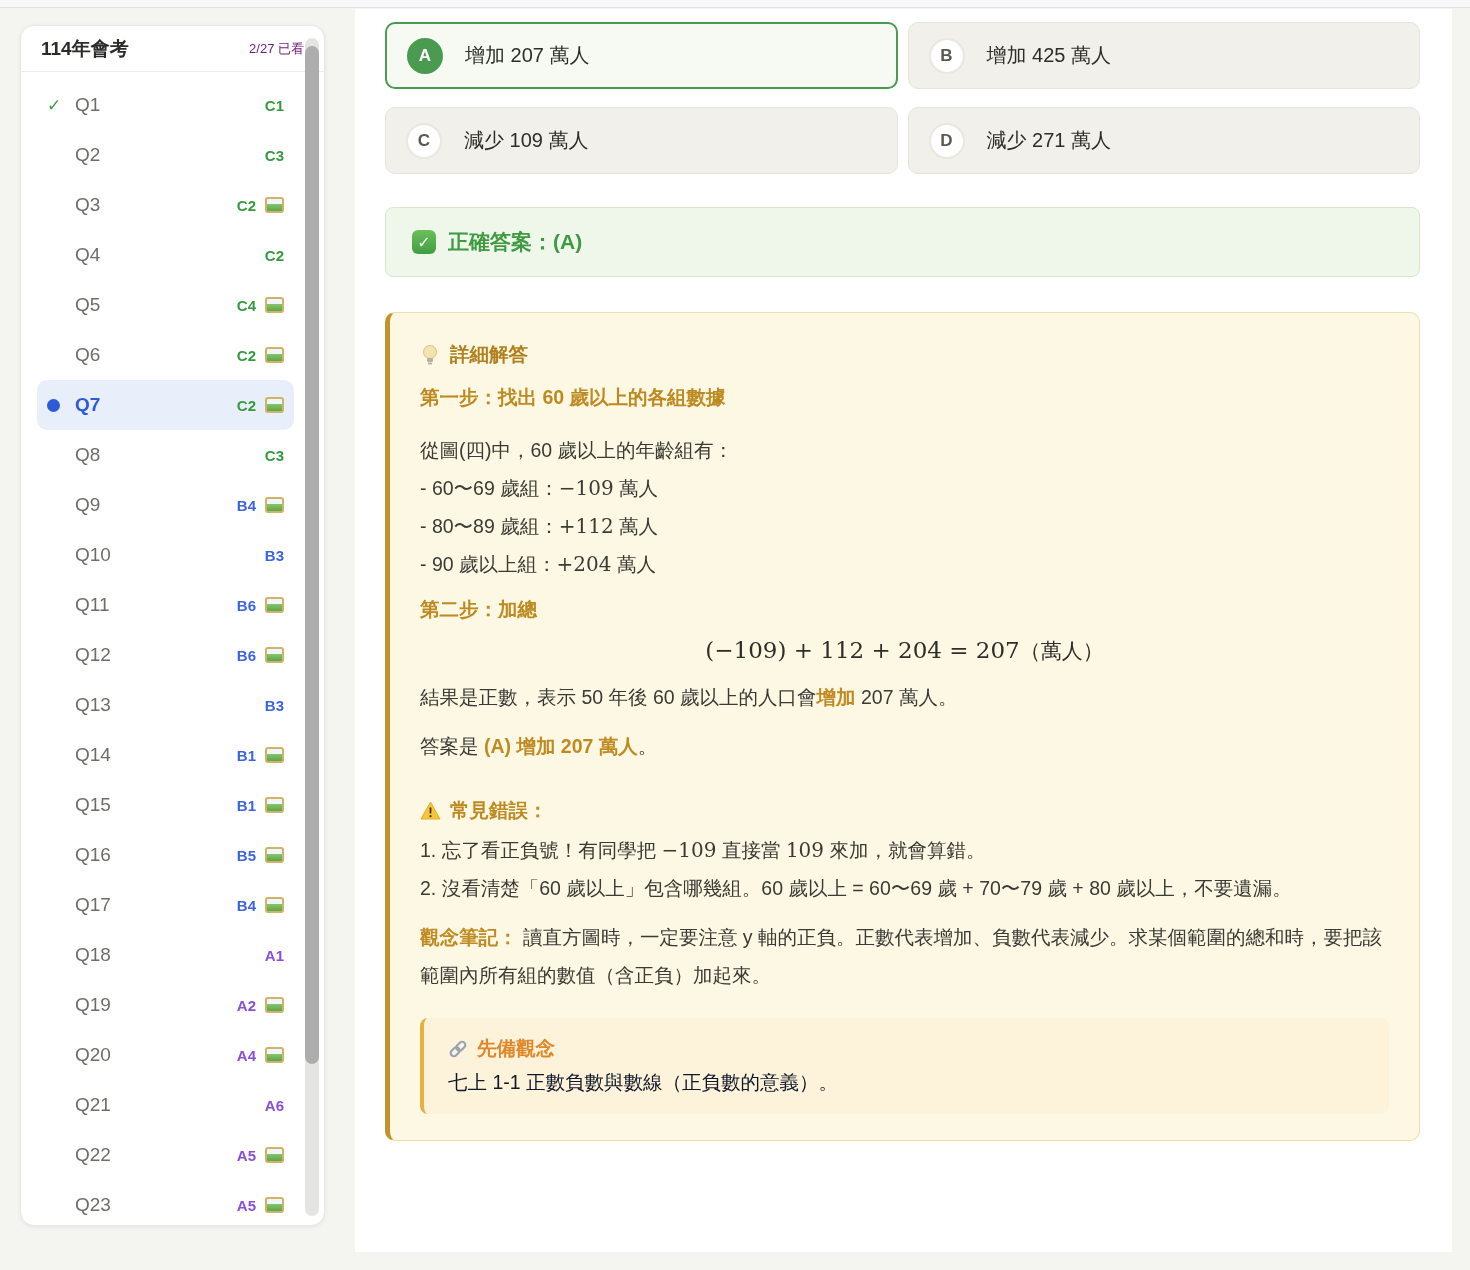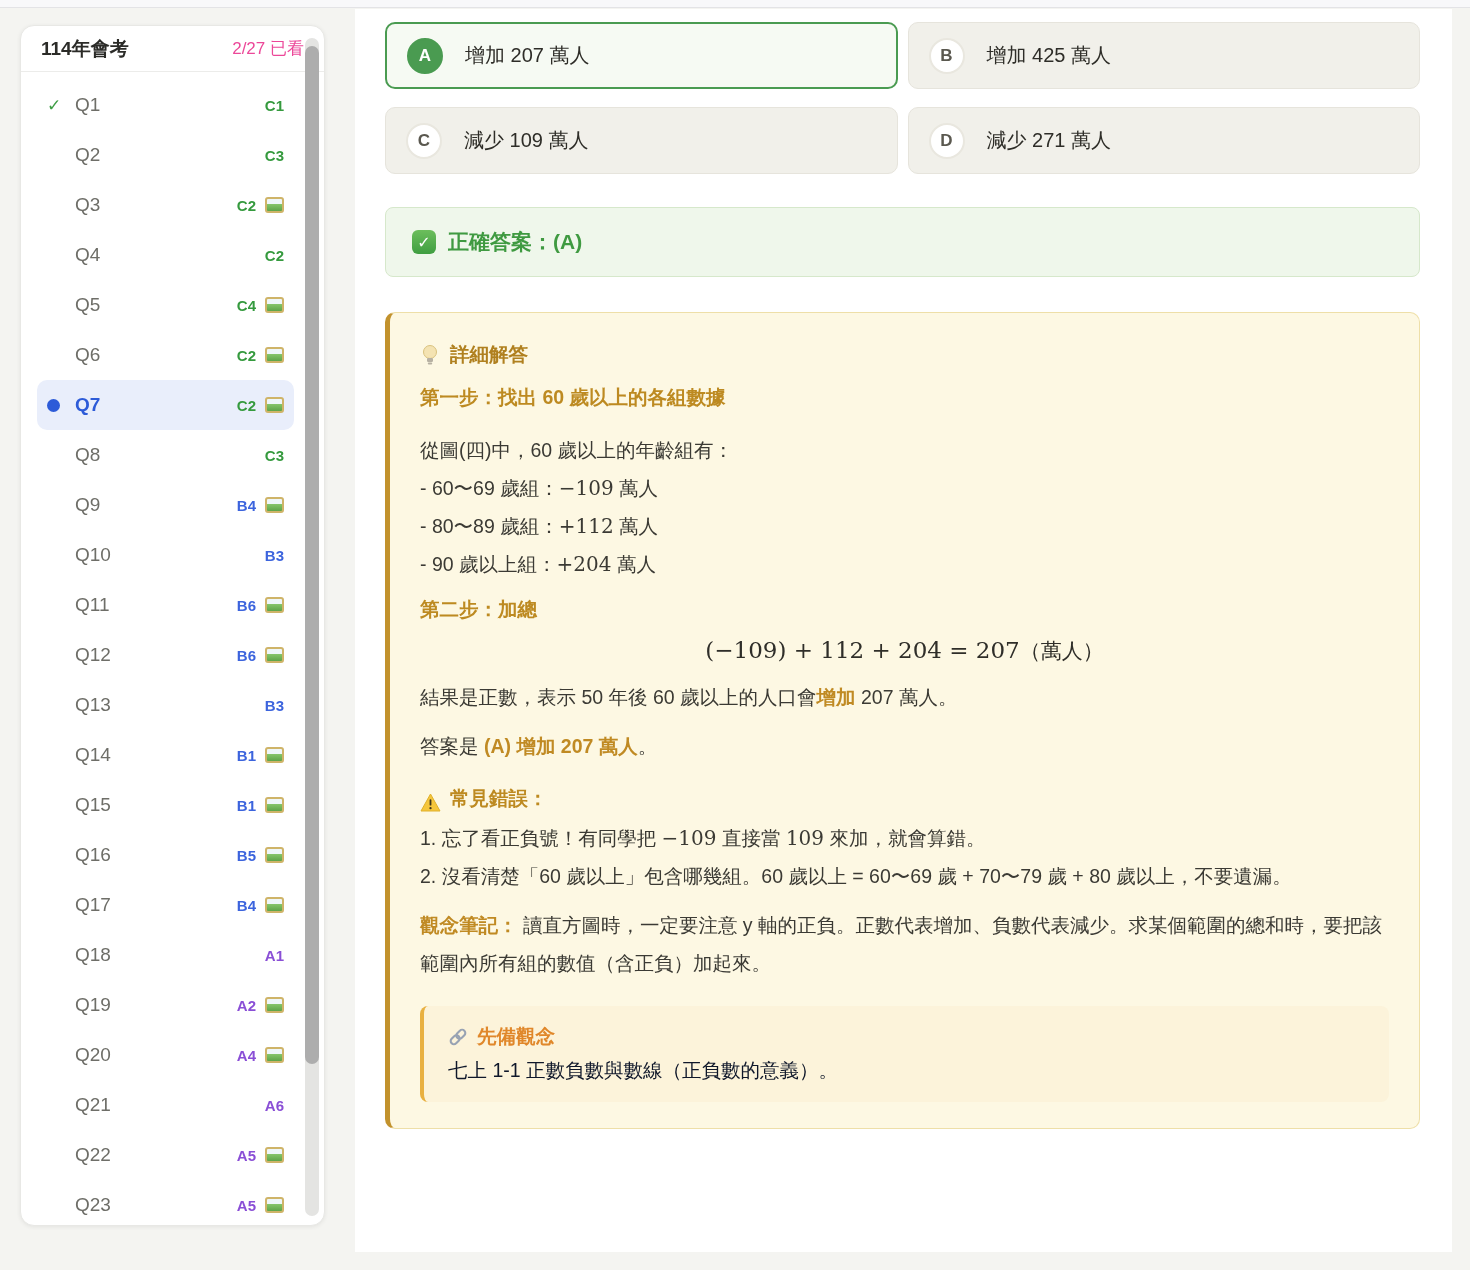--- a/index.html
+++ b/index.html
@@ -28,21 +28,21 @@
     position:absolute; left:20px; top:25px; width:305px; height:1201px;
     background:#ffffff; border:1px solid #e8e8e5; border-radius:14px;
     box-shadow:0 1px 4px rgba(0,0,0,.07);
     overflow:hidden;
   }
   .sidebar-header {
     height:46px; display:flex; align-items:center; justify-content:space-between;
     padding:0 20px; border-bottom:1px solid #ececea;
   }
   .sb-title { font-size:19px; font-weight:bold; color:#2b2b28; }
-  .sb-progress { font-size:17px; color:#ec4899; }
+  .sb-progress { font-size:13px; color:#701a75; }
   .q-list { padding:8px 30px 8px 16px; }
   .q-row {
     height:50px; display:flex; align-items:center;
     padding:0 10px; border-radius:10px; cursor:pointer;
   }
   .q-row.active { background:#e9eefb; }
   .q-marker { width:28px; flex:none; font-size:17px; display:flex; align-items:center; }
   .q-marker.check { color:#3f9e46; }
   .dot { width:13px; height:13px; border-radius:50%; background:#2d5bd8; display:inline-block; }
   .q-num { font-size:19px; color:#6e6e68; }
@@ -105,22 +105,22 @@
   }
   .ex-h1 { display:flex; align-items:center; gap:10px; font-size:19.5px;
            font-weight:bold; color:#b0801f; margin-bottom:16px; }
   .ex-p { font-size:19.5px; line-height:38px; color:#3b3a34; margin-bottom:11px; }
   .ex-step { font-size:19.5px; font-weight:bold; color:#bd8a21; margin:13px 0 11px; }
   .math { font-family:"DejaVu Serif","Liberation Serif",serif; font-size:20px; }
   .formula { text-align:center; font-size:22px; color:#2f2e29; margin:14px 0 13px; }
   .formula .math { font-size:23px; }
   .formula-unit { font-size:21px; }
   .gold { color:#c08a23; font-weight:bold; }
-  .warn-h { display:flex; align-items:flex-end; gap:9px; font-size:19.5px;
-            font-weight:bold; color:#bd8a21; margin:20px 0 7px; }
+  .warn-h { display:flex; align-items:center; gap:9px; font-size:19.5px;
+            font-weight:bold; color:#bd8a21; margin:32px 0 7px; }
   .prereq-card {
     margin-top:24px; background:#fcf3da; border-left:4px solid #e8b041;
     border-radius:8px; padding:17px 24px 18px;
   }
   .prereq-h { display:flex; align-items:center; gap:9px; font-size:19.5px;
               font-weight:bold; color:#e0872a; margin-bottom:7px; }
   .prereq-card p { font-size:19.5px; color:#0f172a; }
   svg { display:block; }
 </style>
 </head>

